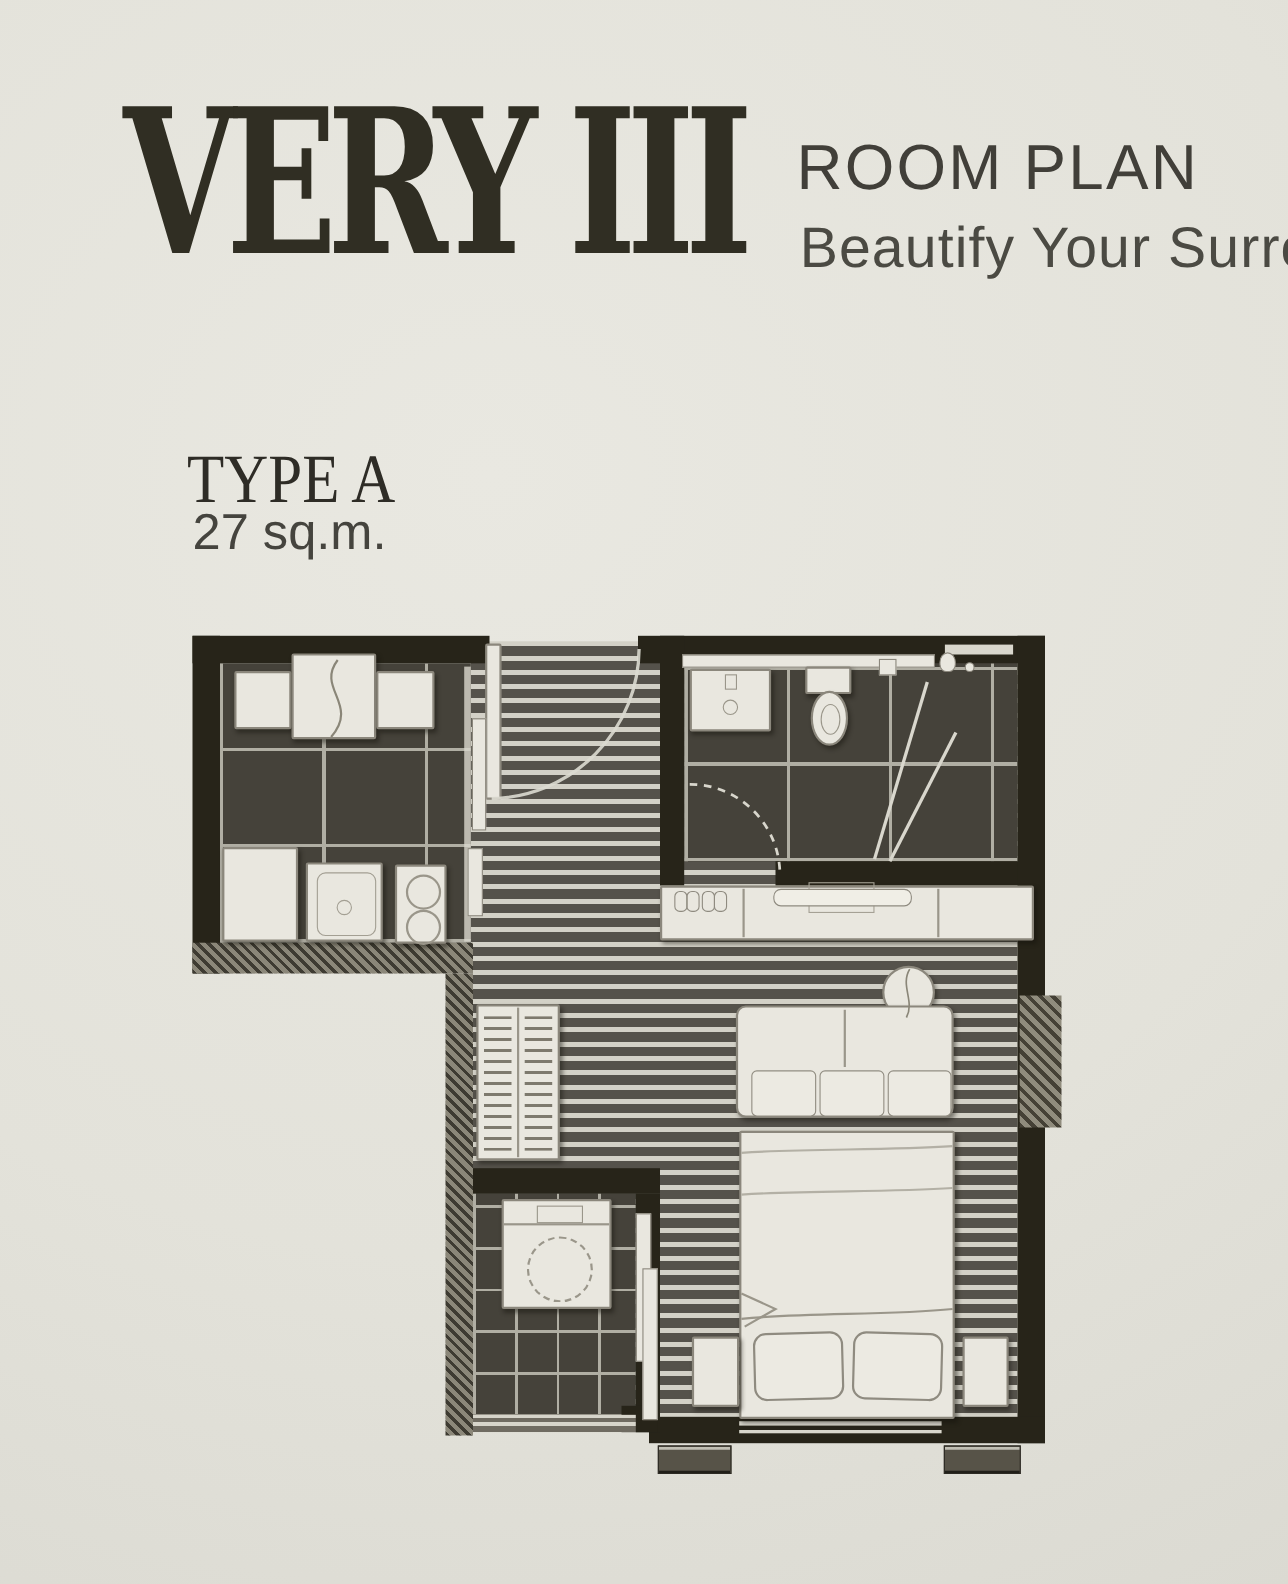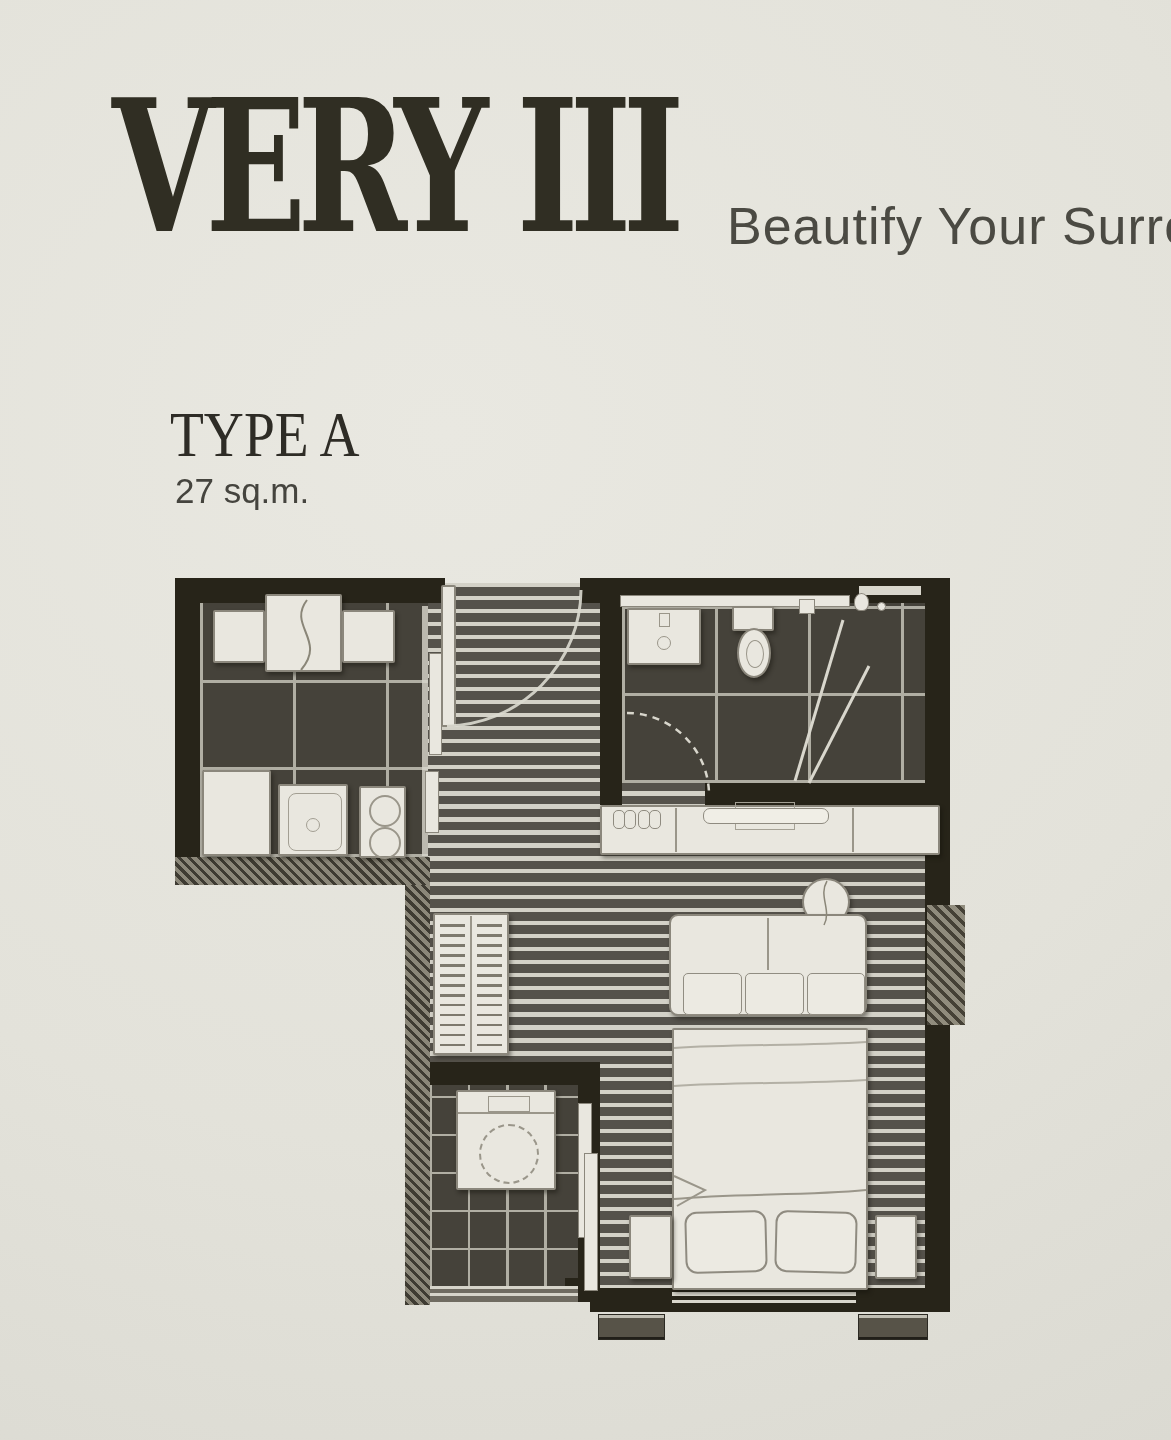--- a/index.html
+++ b/index.html
@@ -14,21 +14,21 @@
              transform:scale(0.88,1.22);transform-origin:left top;color:var(--logo,#302e23);}
   .logo-sub{position:absolute;left:148px;top:246px;font-size:21px;letter-spacing:31px;
             word-spacing:40px;color:#54524a;white-space:nowrap;}
   .room-plan{position:absolute;left:724px;top:124px;font-size:58px;line-height:1;
              letter-spacing:2px;color:var(--title,#413f39);white-space:nowrap;}
   .tagline{position:absolute;left:727px;top:200px;font-size:52px;line-height:1;
            letter-spacing:1px;color:var(--tagline,#4b4a43);white-space:nowrap;}
   .type-label{position:absolute;left:170px;top:404px;font-family:"Liberation Serif",serif;
               font-size:63px;line-height:1;color:#2e2c26;transform:scaleX(.88);
               transform-origin:left top;white-space:nowrap;}
-  .area-label{position:absolute;left:175px;top:473px;font-size:35px;line-height:1;color:#45443e;}
+  .area-label{position:absolute;left:175px;top:460px;font-size:46px;line-height:1;color:#45443e;}
   
   .plan{position:absolute;left:175px;top:578px;width:800px;height:775px;}
   .wall{background:var(--wall,#272419);}
   .wood{background:repeating-linear-gradient(180deg,var(--plank-light,#d3d1c7) 0 4.5px,var(--plank-dark,#55524b) 4.5px 13px);}
   .tile{background-image:repeating-linear-gradient(90deg,var(--grout,#b0aea3) 0 3px,transparent 3px 93px),
                          repeating-linear-gradient(0deg,var(--grout,#b0aea3) 0 3px,transparent 3px 87px);
         background-color:var(--tile,#45423a);}
   .tile-sm{background-image:repeating-linear-gradient(90deg,var(--grout,#b0aea3) 0 2.5px,transparent 2.5px 38px),
                             repeating-linear-gradient(0deg,var(--grout,#b0aea3) 0 2.5px,transparent 2.5px 38px);
            background-color:var(--tile,#45423a);}
@@ -45,20 +45,21 @@
          box-shadow:inset 0 3px 0 #c1bfb4, inset 0 -2px 0 #211f19;}
   .hang{background:repeating-linear-gradient(180deg,#7d796d 0 2.5px,transparent 2.5px 10px);}
   svg.linework{position:absolute;left:0;top:0;pointer-events:none;}
 </style>
 </head>
 <body>
 
 <div class="page">
 
   <div class="logo-word">VERY III</div>
+  <div class="room-plan">ROOM PLAN</div>
   <div class="tagline">Beautify Your Surrou</div>
 
   <div class="type-label">TYPE A</div>
   <div class="area-label">27 sq.m.</div>
 
   <div class="plan">
 
     <div class="abs wood" style="left:253px;top:5px;width:497px;height:705px;"></div>
     <div class="abs tile" style="left:25px;top:25px;width:228px;height:254px;"></div>
     <div class="abs tile" style="left:447px;top:25px;width:303px;height:180px;"></div>

